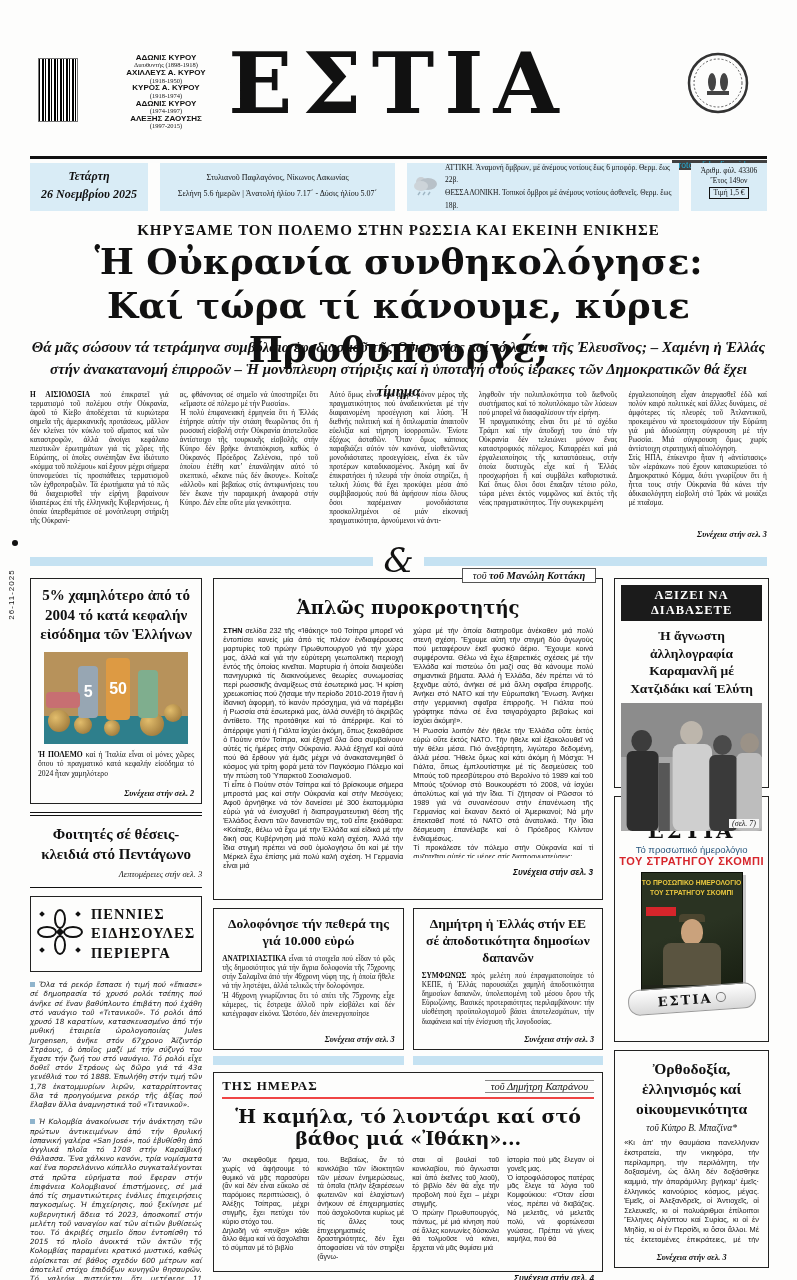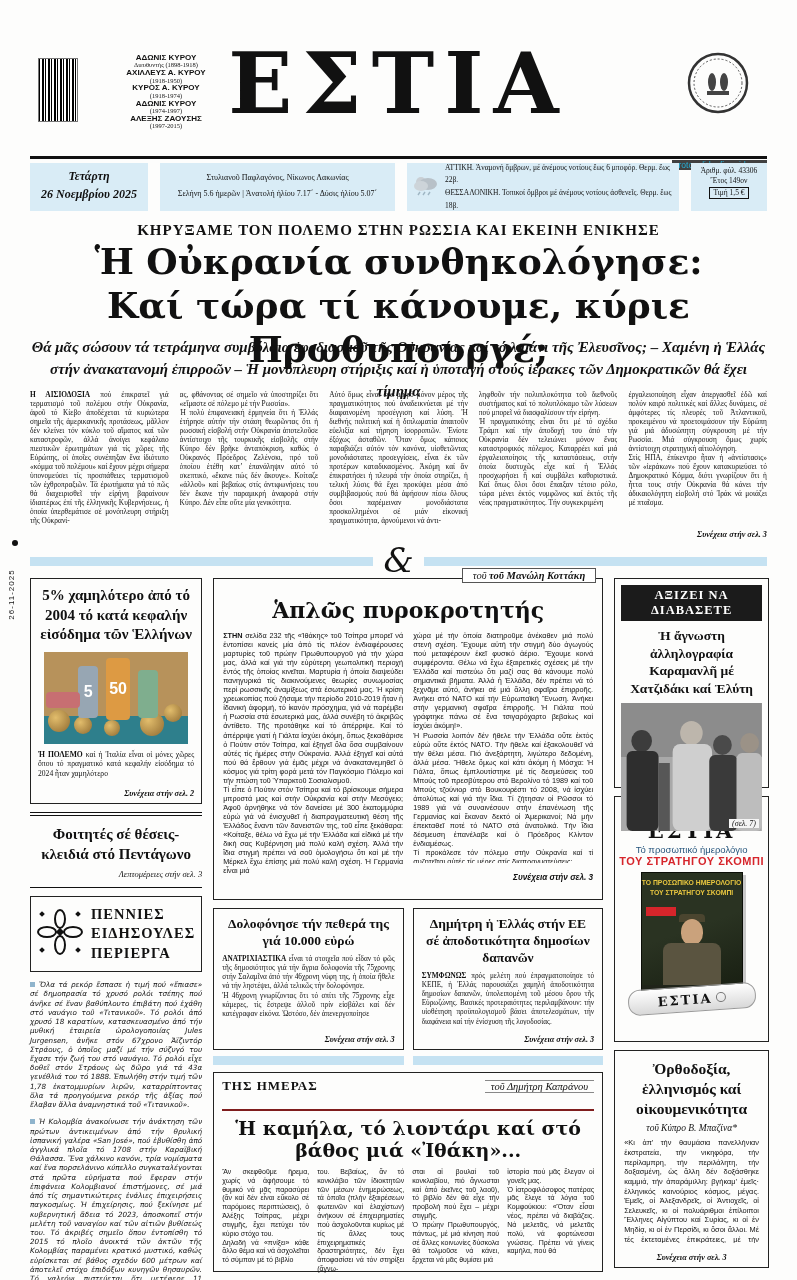--- a/index.html
+++ b/index.html
@@ -88,34 +88,34 @@
   .news-item { margin-top:8px; font-size:7.2px; line-height:1.28; font-family:"DejaVu Sans", sans-serif;
     font-style:italic; text-align:justify; }
   .sq { display:inline-block; width:5px; height:5px; background:#8fb4cc; margin-right:4px; }
 
   
   .kottakis { position:relative; padding:16px 9px 6px; height:322px; }
   .byline-tab { position:absolute; top:-11px; right:6px; background:#fff; border:1px solid #555;
     padding:1px 10px; font-style:italic; font-size:10.5px; }
   .byline-tab b { font-weight:bold; }
   .kottakis .t { text-align:center; font-family:"DejaVu Serif", serif; font-weight:bold;
-    font-size:22px; margin:2px 0 8px; }
+    font-size:18px; margin:2px 0 8px; }
   .kot-cols { display:flex; gap:10px; height:252px; }
   .kot-col { flex:1; font-family:"Liberation Sans", sans-serif; font-size:7.3px; line-height:1.24;
     text-align:justify; overflow:hidden; display:flex; flex-direction:column; }
   .kot-col .body { flex:1; overflow:hidden; }
   .mid-boxes { display:flex; gap:9px; margin-top:8px; }
   .mid-box { flex:1; padding:7px 8px 5px; height:142px; display:flex; flex-direction:column; }
   .mid-box .t { text-align:center; font-weight:bold; font-size:13.5px; line-height:1.25; margin-bottom:4px; }
   .mid-box .body { flex:1; overflow:hidden; font-size:7.3px; line-height:1.26; text-align:justify; }
   .mid-bands { display:flex; gap:9px; margin-top:6px; }
   .mid-bands .band { height:9px; }
   .imera { margin-top:7px; padding:5px 8px 6px; height:200px; }
   .imera-head { display:flex; justify-content:space-between; align-items:center;
-    border-bottom:2px solid #7f1d1d; padding-bottom:15px;gap:9px; }
+    border-bottom:2px solid #ef4444; padding-bottom:3px;gap:9px; }
   .imera-head .sec { font-weight:bold; font-size:13px; letter-spacing:1px; }
   .imera-head .by { font-style:italic; font-size:10.5px; border-top:1px solid #888; border-bottom:1px solid #888; padding:0 6px;}
   .imera .t { text-align:center; font-family:"DejaVu Serif", serif; font-weight:bold;
     font-size:19px; margin:6px 0 7px; }
   .imera-cols { display:flex; gap:8px; height:128px; }
   .imera-col { flex:1; font-family:"Liberation Sans", sans-serif; font-size:7px; line-height:1.26;
     text-align:justify; overflow:hidden; display:flex; flex-direction:column; }
   .imera-col .body { flex:1; overflow:hidden; }
 
   

